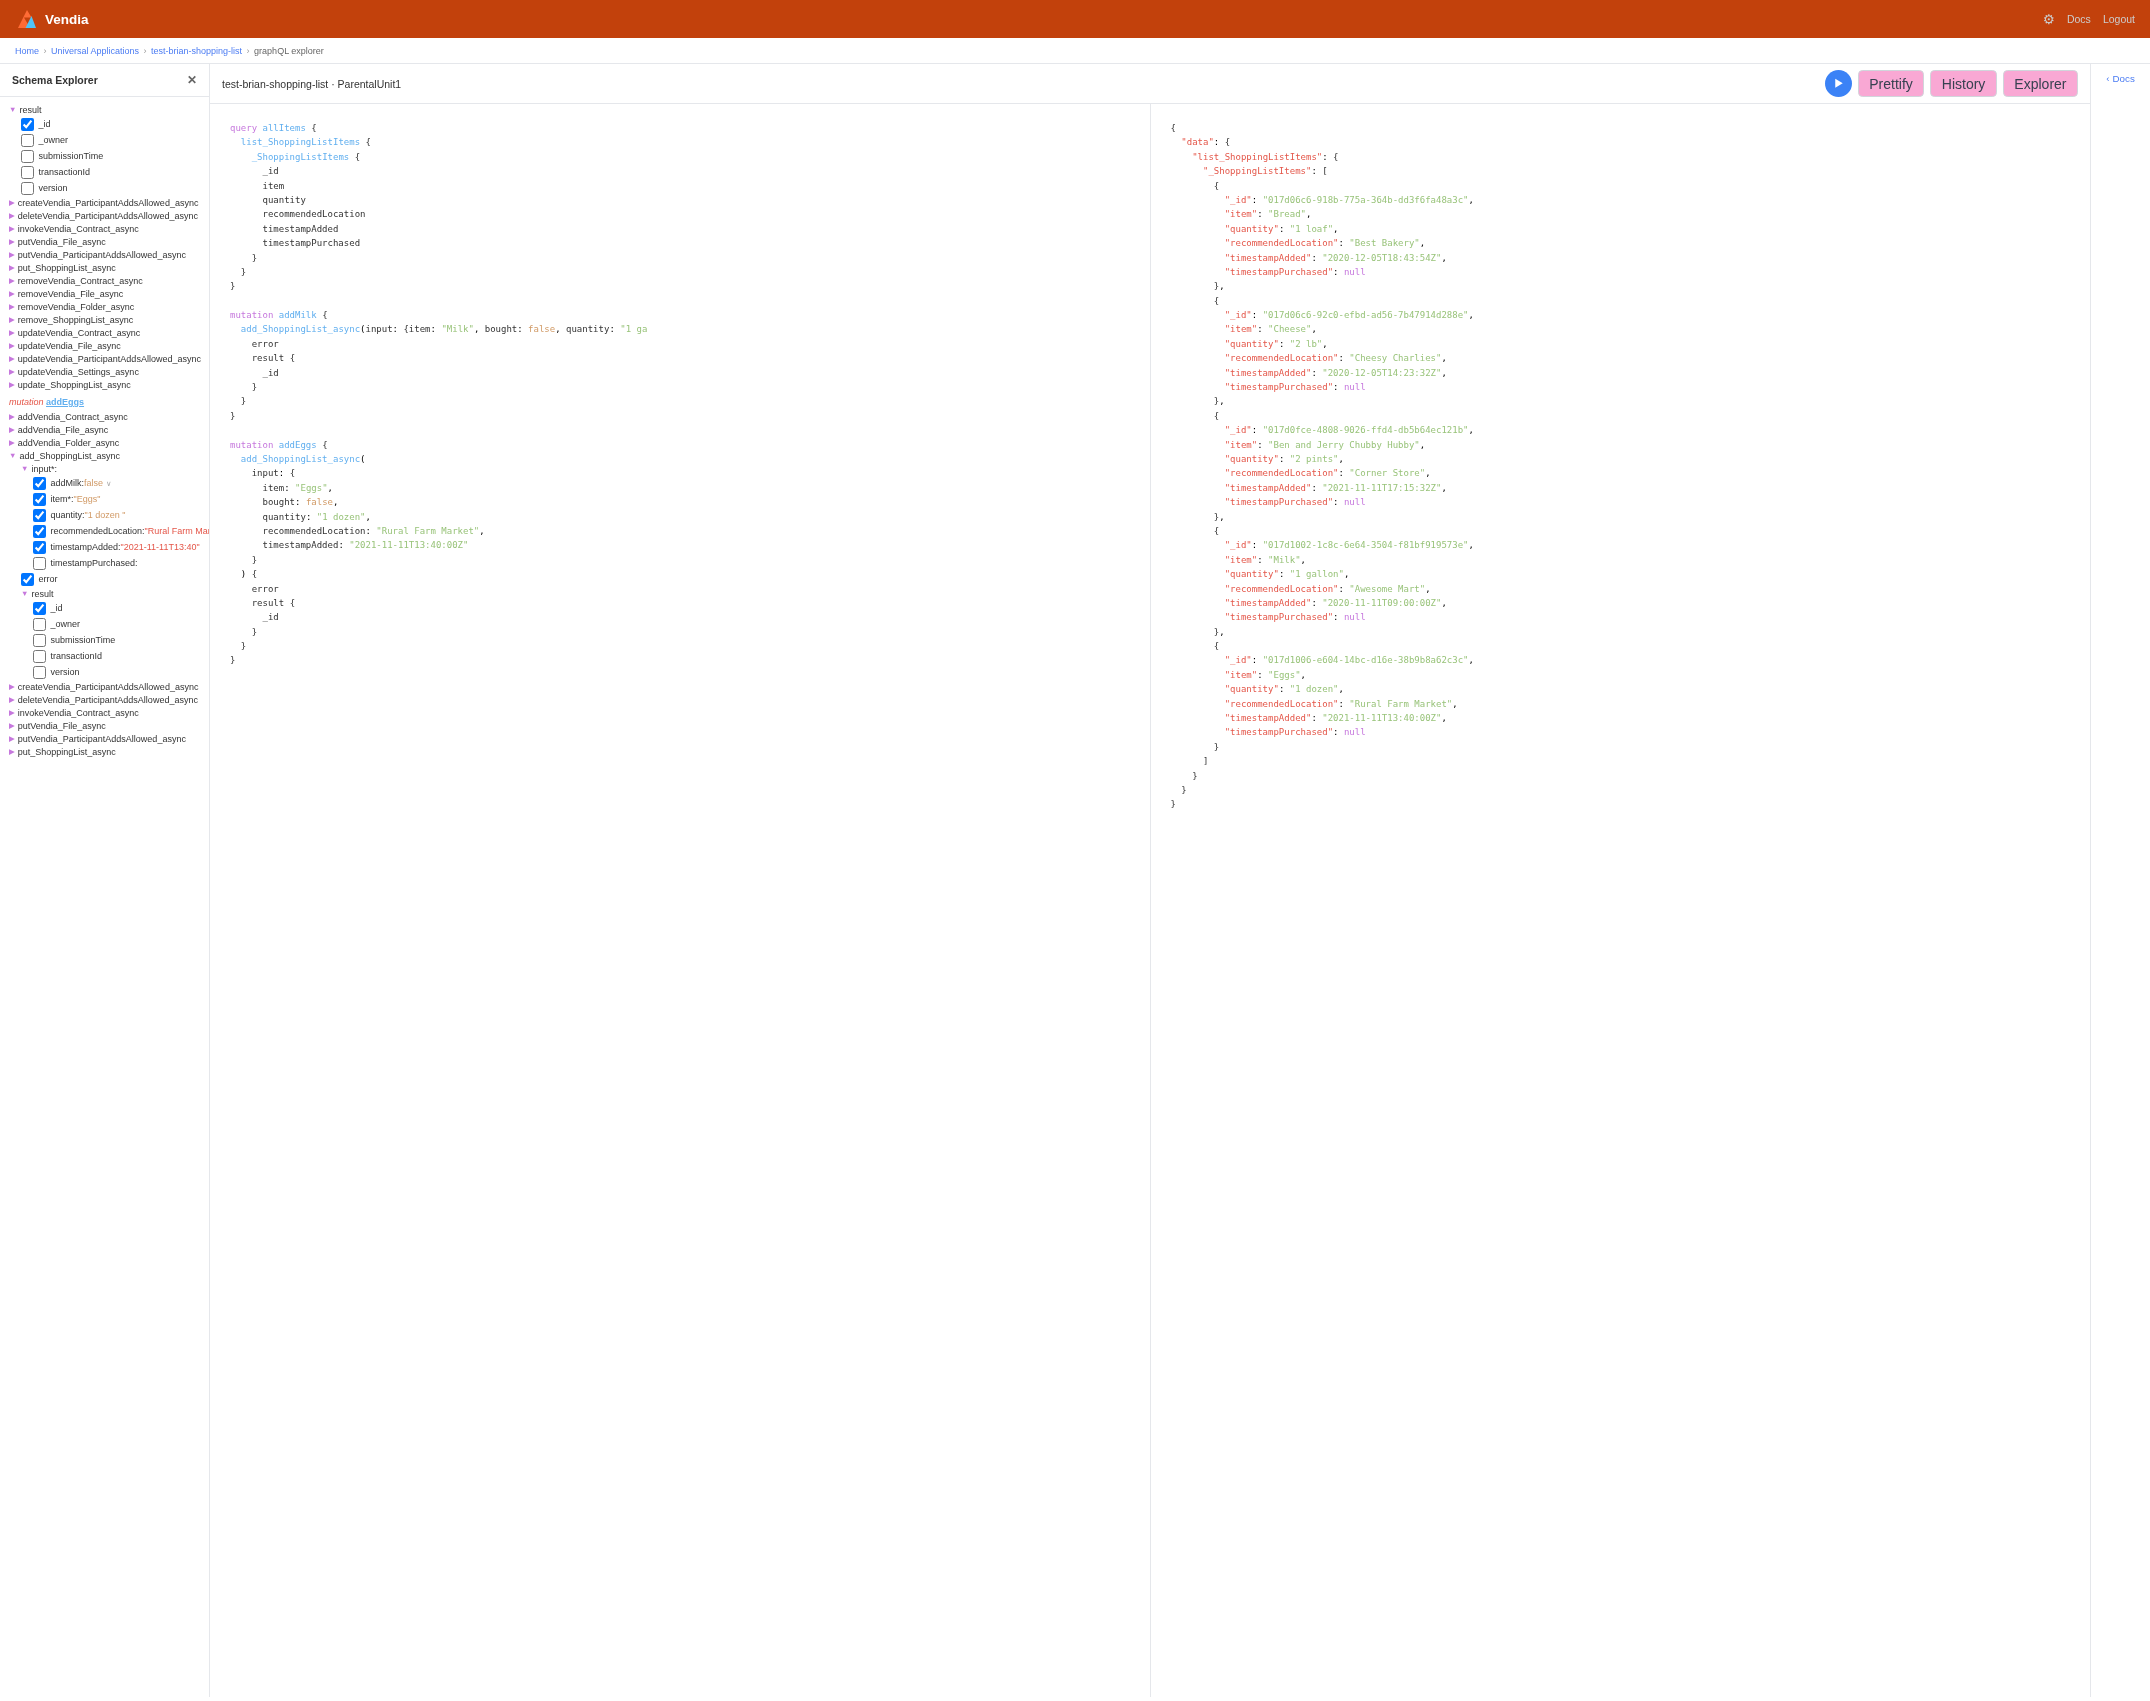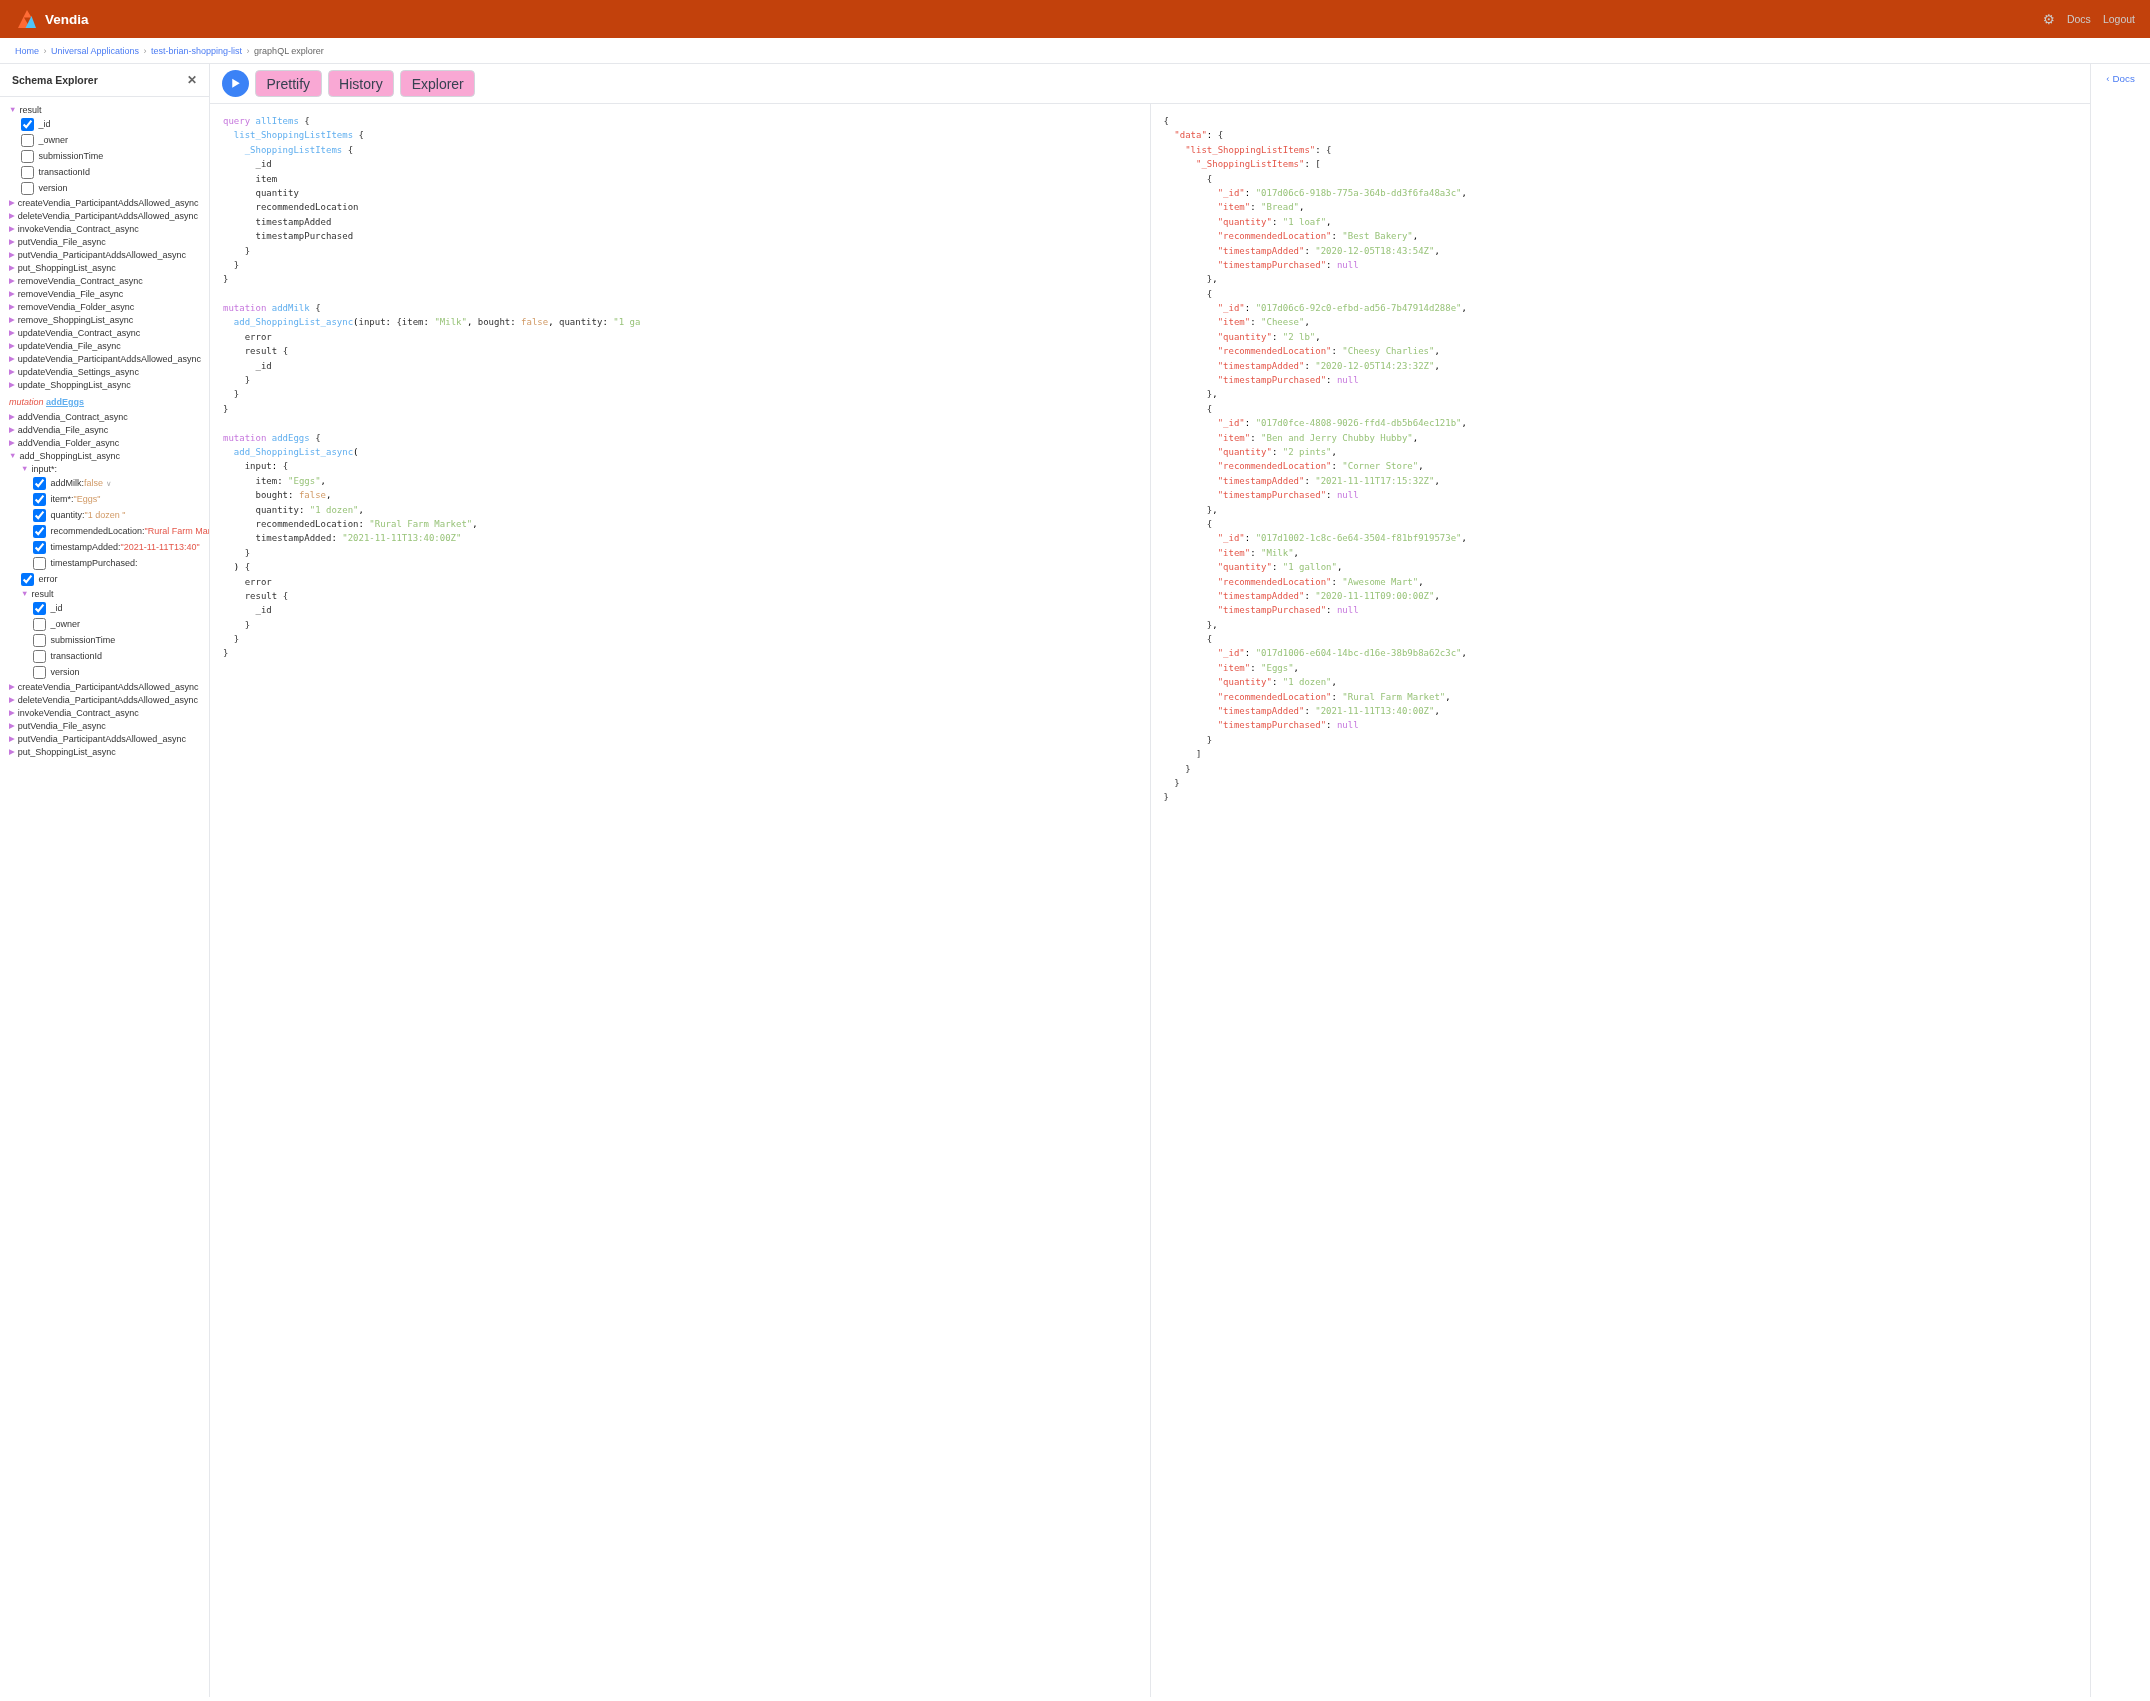--- a/index.html
+++ b/index.html
@@ -178,21 +178,21 @@
     .string { color: #98c379; }
     .key { color: #e45649; }
     .val-string { color: #98c379; }
     .val-null { color: #c678dd; text-align: right; }
     .val-bool { color: #d19a66; }
     .brace { color: #333; }
 
     
     .logo-svg { width: 24px; height: 24px; }
 
-    pre { white-space: pre-wrap; margin: 1px; }
+    pre { white-space: pre-wrap; margin: 8px; }
   </style>
 </head>
 <body>
 
 <nav class="top-nav">
   <div class="top-nav-left">
 
     <svg class="logo-svg" viewBox="0 0 32 32">
       <polygon points="4,28 16,4 22,14 12,14 20,28" fill="#ff6b35"></polygon>
       <polygon points="14,28 22,12 28,28" fill="#4fc3f7"></polygon>
@@ -416,20 +416,21 @@
       <div class="tree-item">
         <span class="toggle color-purple">▶</span>
         <span>put_ShoppingList_async</span>
       </div>
     </div>
   </div>
 
   <div class="editor-area">
 
     <div class="editor-toolbar">
+      <span class="editor-title">test-brian-shopping-list · ParentalUnit1</span>
       <button class="btn-run">
         <svg width="10.5" height="10.5" viewBox="0 0 14 14">
           <polygon points="3,1 13,7 3,13" fill="white"></polygon>
         </svg>
       </button>
       <button class="btn-toolbar">Prettify</button>
       <button class="btn-toolbar">History</button>
       <button class="btn-toolbar">Explorer</button>
     </div>
 

